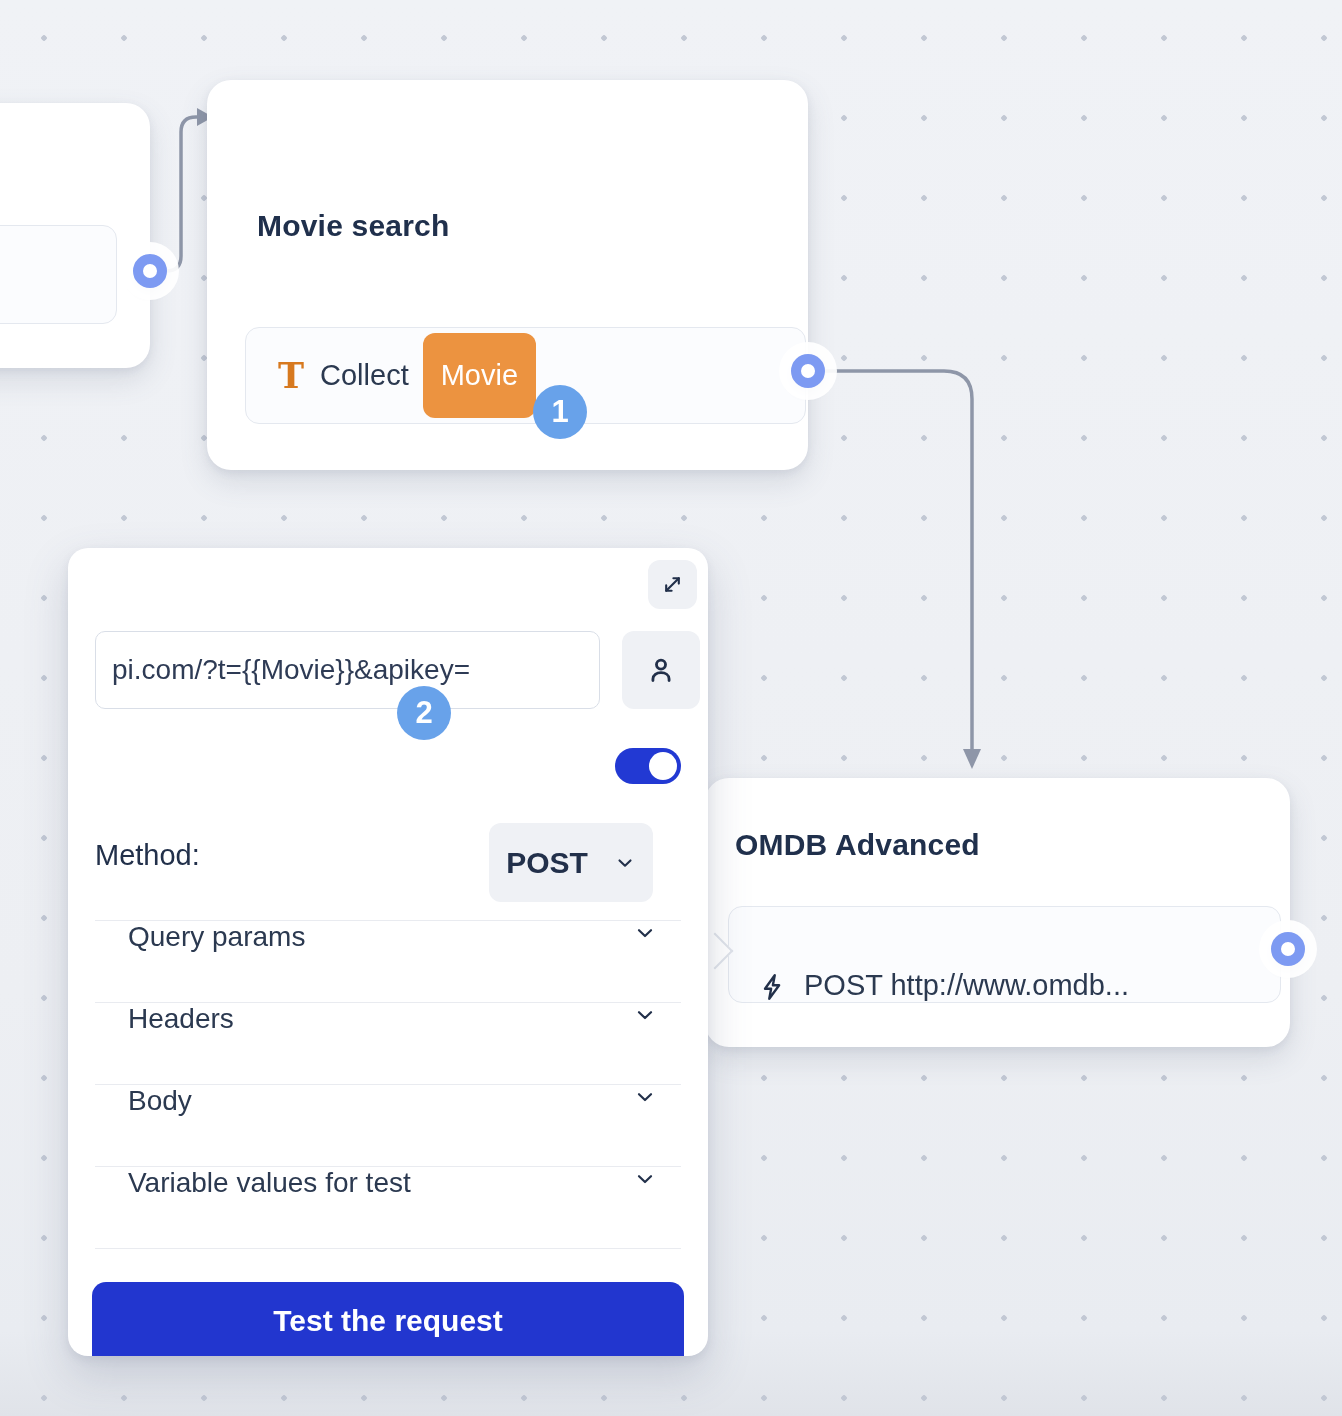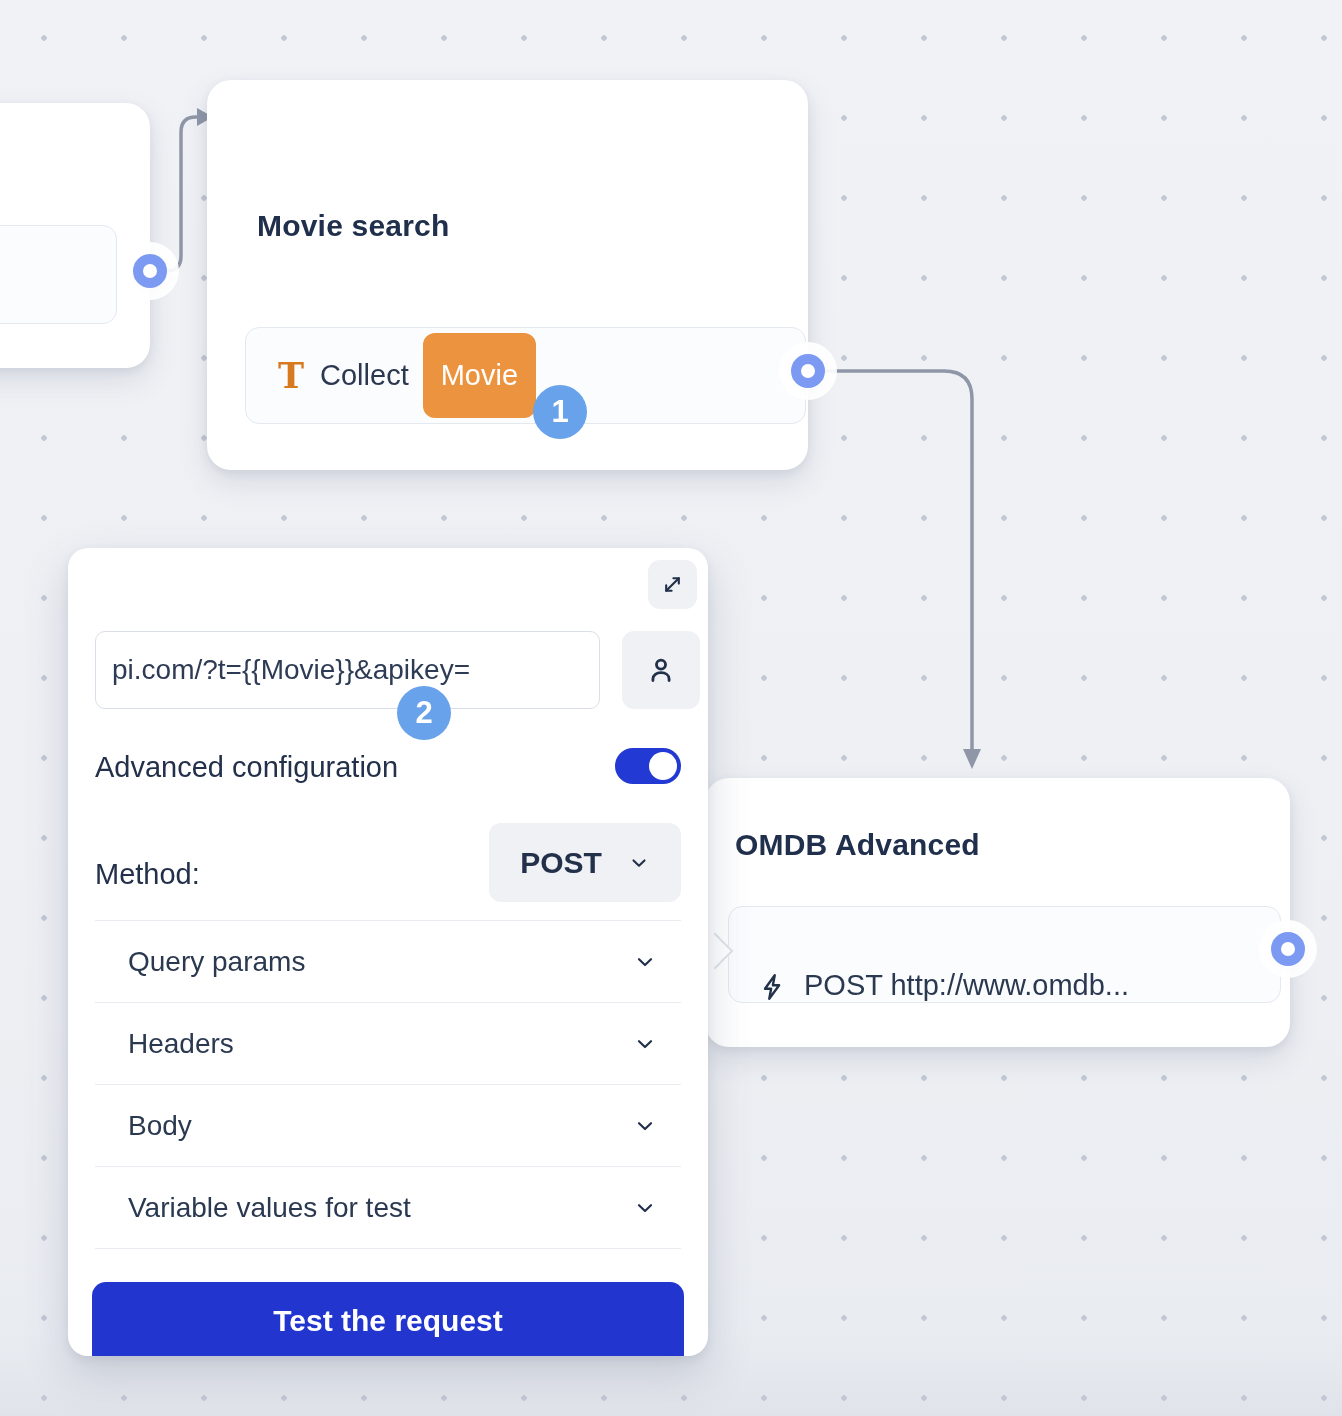--- a/index.html
+++ b/index.html
@@ -48,27 +48,27 @@
   .url-input{
     position:absolute;left:27px;top:83px;width:505px;height:78px;box-sizing:border-box;
     border:1.5px solid #d9dee7;border-radius:10px;background:#fff;
     font-family:"Liberation Sans",sans-serif;font-size:28px;color:#2e3b55;
     padding:12px 16px;outline:none;white-space:nowrap;overflow:hidden;
   }
   .row-label{font-size:29px;color:#22304a;}
   .toggle{position:absolute;left:547px;top:200px;width:66px;height:36px;border-radius:18px;background:#2239d3;cursor:pointer;}
   .toggle .knob{position:absolute;right:4px;top:4px;width:28px;height:28px;border-radius:50%;background:#fff;}
   .method-btn{
-    position:absolute;left:421px;top:275px;width:192px;height:79px;background:#eff1f5;border-radius:12px;
+    position:absolute;left:421px;top:275px;width:164px;height:79px;background:#eff1f5;border-radius:12px;
     display:flex;align-items:center;justify-content:center;gap:26px;cursor:pointer;
     font-size:30px;font-weight:700;color:#22304a;
   }
   .sections{position:absolute;left:27px;top:372px;width:586px;border-top:1.5px solid #e9ebf0;}
   .section-row{
-    height:81px;border-bottom:1.5px solid #e9ebf0;display:flex;align-items:center;
+    height:81px;border-bottom:1.5px solid #e9ebf0;display:flex;align-items:flex-start;
     justify-content:space-between;padding:0 24px 0 33px;cursor:pointer;
     font-size:28px;color:#2b3950;
   }
   .test-btn{
     position:absolute;left:24px;top:734px;width:592px;height:92px;background:#2236cf;border:none;
     border-radius:14px;color:#fff;font-family:"Liberation Sans",sans-serif;
     font-size:30px;font-weight:700;cursor:pointer;padding-bottom:16px;
   }
   .notch{
     position:absolute;left:702px;top:938px;width:24px;height:24px;background:#fff;
@@ -143,26 +143,25 @@
           <g fill="none" stroke="#22304a" stroke-width="2" stroke-linecap="round">
             <circle cx="12" cy="8.2" r="3.2"></circle>
             <path d="M6.3 19.4v-1c0-2.8 2.6-4.5 5.7-4.5s5.7 1.7 5.7 4.5v1"></path>
           </g>
         </svg>
       </span>
     </div>
 
     <div class="step-badge" style="left:329px;top:138px;">2</div>
 
-    <div class="row-label" style="position:absolute;left:27px;top:203px;">Advanced configuration</div>
     <div class="toggle">
       <div class="knob"></div>
     </div>
 
-    <div class="row-label" style="position:absolute;left:27px;top:310px;">Method:</div>
+    <div class="row-label" style="position:absolute;left:27px;top:291px;">Method:</div>
     <div class="method-btn">
       <span>POST</span>
       <span style="display:flex;">
         <svg class="gl" width="22" height="22" viewBox="0 0 24 24">
           <path d="M6 9.2 12 15l6-5.8" fill="none" stroke="#22304a" stroke-width="2.3" stroke-linecap="round" stroke-linejoin="round"></path>
         </svg>
       </span>
     </div>
 
     <div class="sections">

